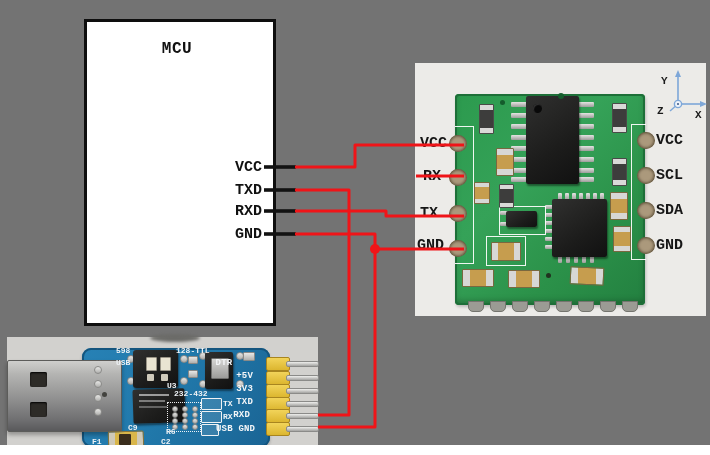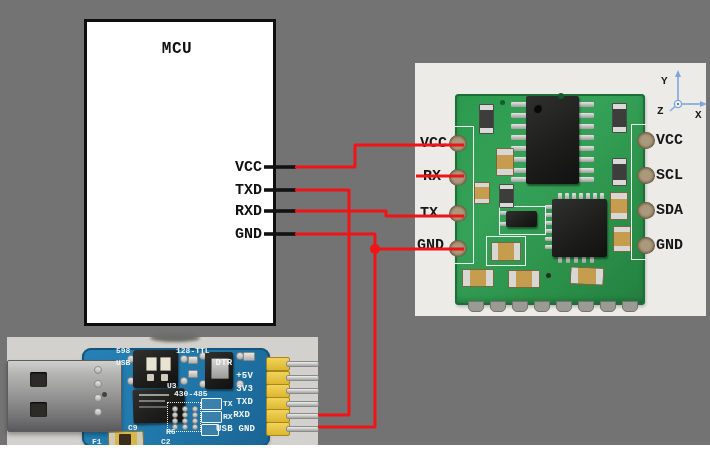--- a/index.html
+++ b/index.html
@@ -241,21 +241,21 @@
   <div class="ledbox" style="top:398px;"></div>
   <div class="ledbox" style="top:411px;"></div>
   <div class="ledbox" style="top:424px;width:16px;"></div>
   <div class="wsmall" style="left:223px;top:399px;">TX</div>
   <div class="wsmall" style="left:223px;top:412px;">RX</div>
 
   <div class="wsmall" style="left:116px;top:346px;">598</div>
   <div class="wsmall" style="left:116px;top:358px;">USB</div>
   <div class="wsmall" style="left:176px;top:346px;">128-TTL</div>
   <div class="wsmall" style="left:167px;top:381px;">U3</div>
-  <div class="wsmall" style="left:174px;top:389px;">430-485</div>
+  <div class="wsmall" style="left:174px;top:389px;">232-432</div>
   <div class="wsmall" style="left:128px;top:423px;">C9</div>
   <div class="wsmall" style="left:166px;top:427px;">R6</div>
   <div class="wsmall" style="left:161px;top:437px;">C2</div>
   <div class="wsmall" style="left:92px;top:437px;">F1</div>
 
   <svg class="wires" width="710" height="455" viewBox="0 0 710 455">
 
     <path d="M264 167 H296" stroke="#121212" stroke-width="3.6" fill="none"></path>
     <path d="M264 190 H296" stroke="#121212" stroke-width="3.6" fill="none"></path>
     <path d="M264 211 H296" stroke="#121212" stroke-width="3.6" fill="none"></path>

